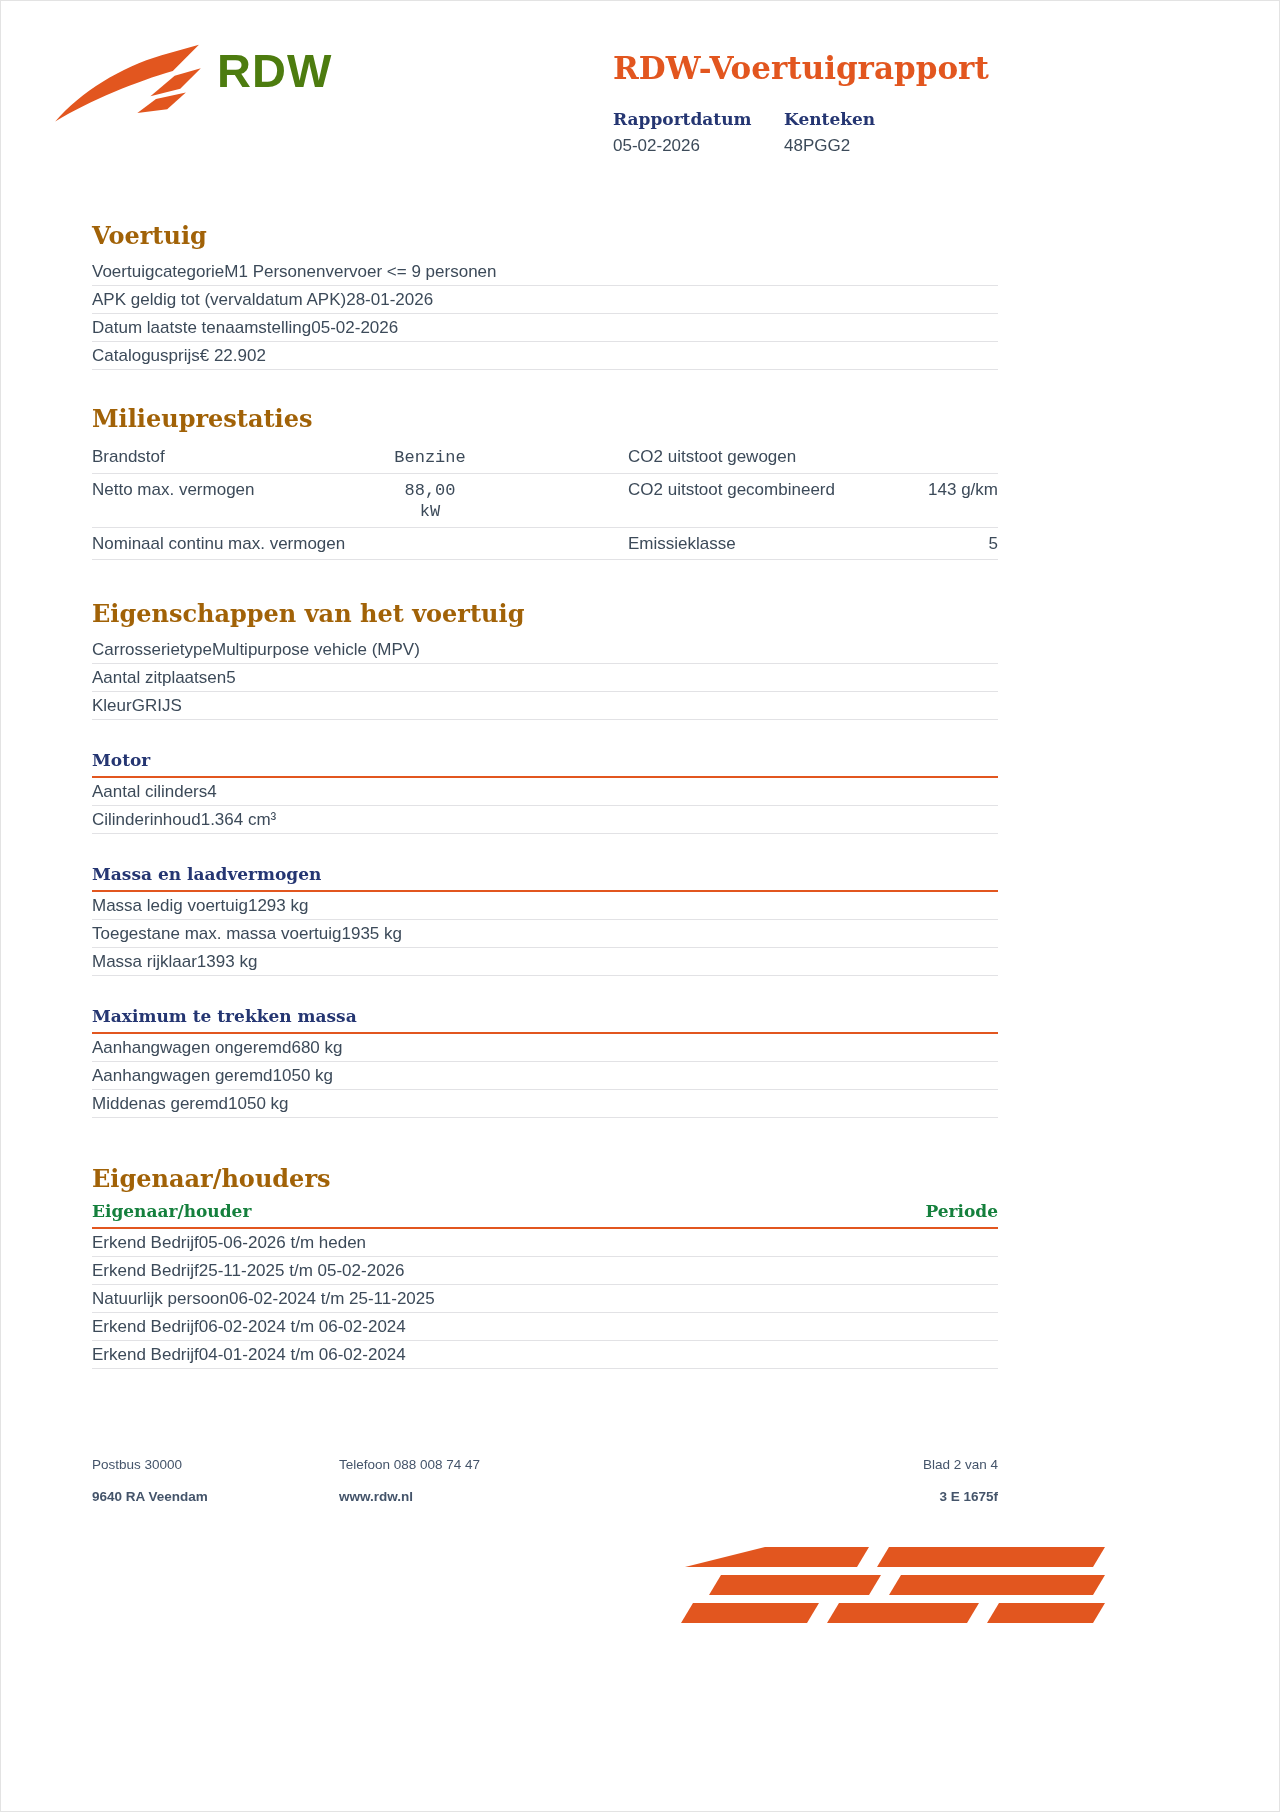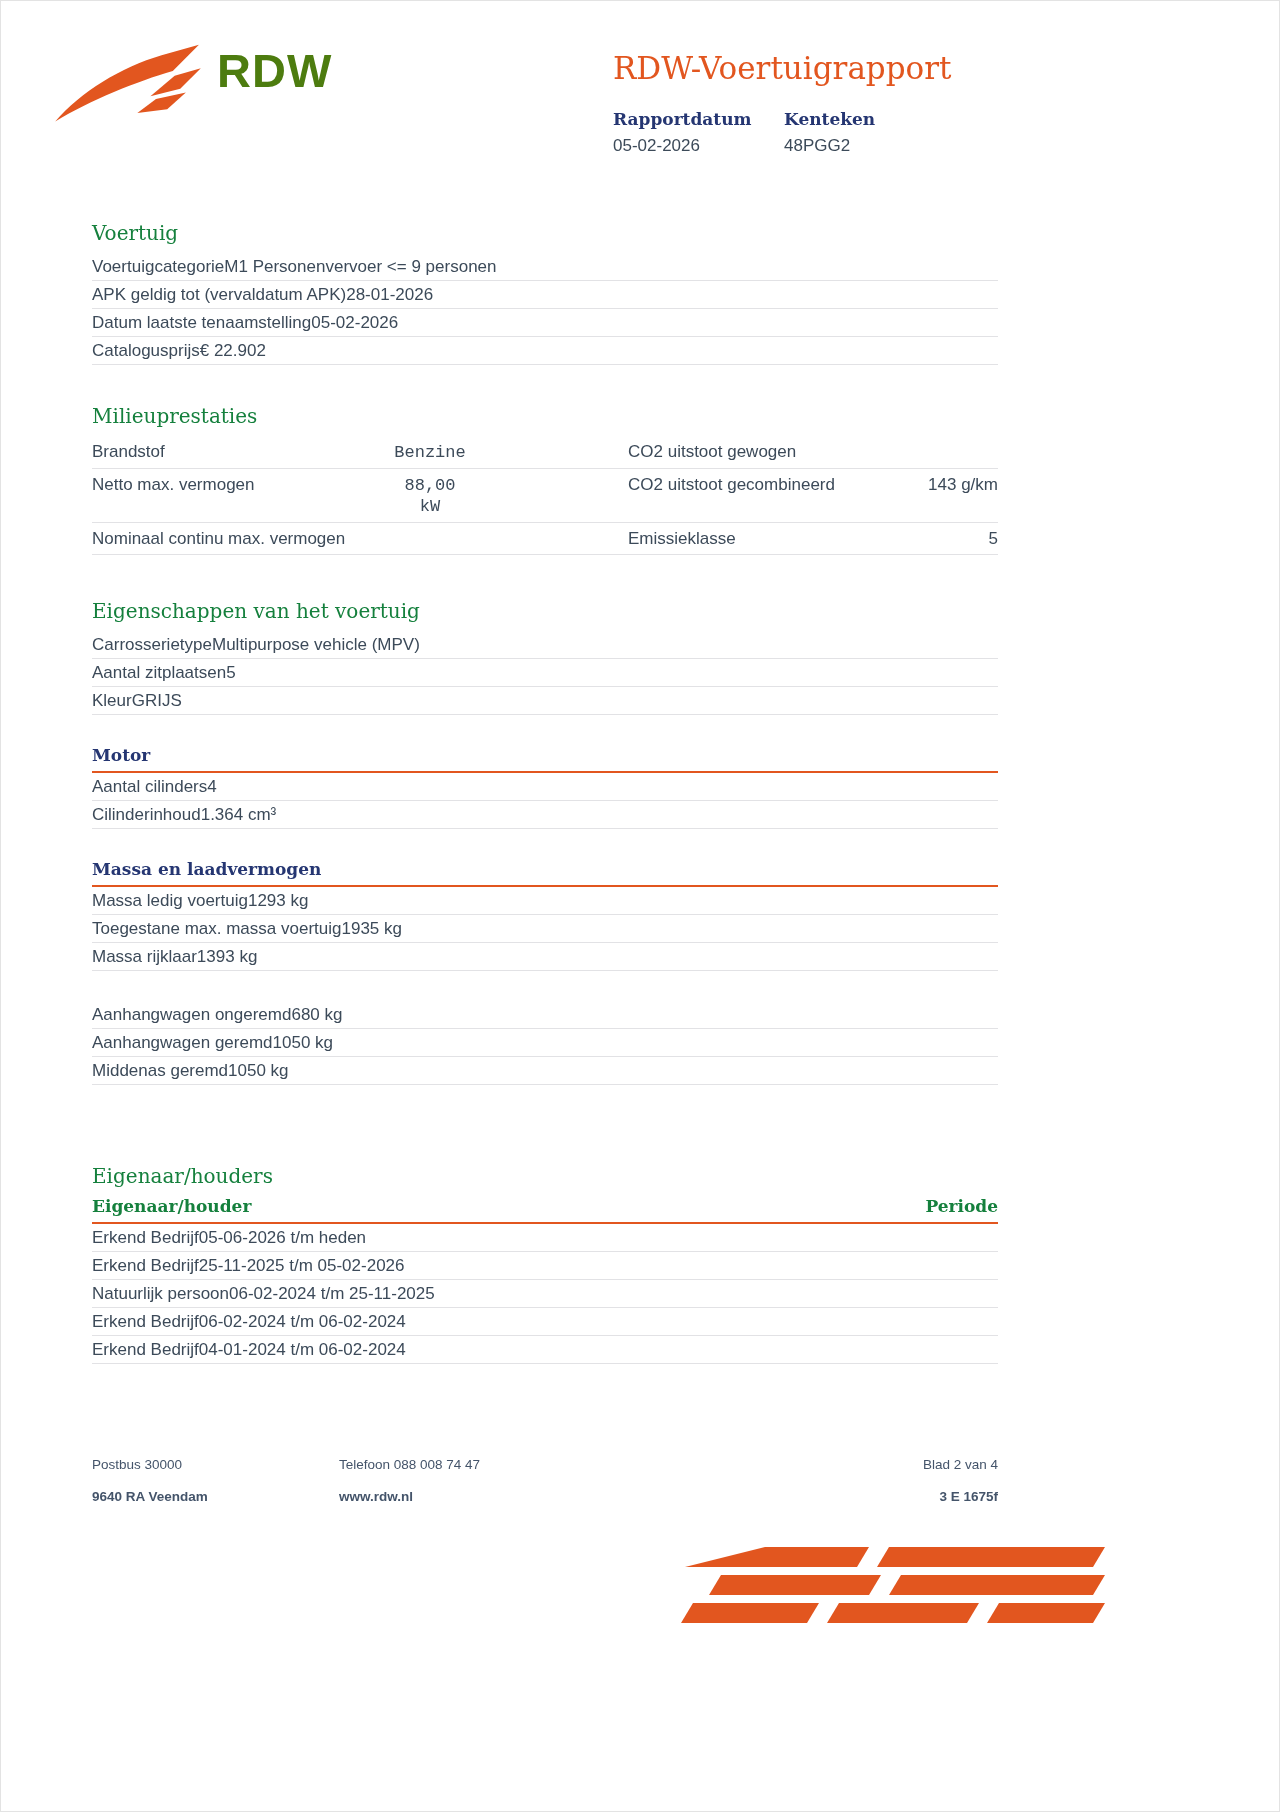--- a/index.html
+++ b/index.html
@@ -13,34 +13,34 @@
     font-family: "Liberation Sans", sans-serif;
     color: #3c4a59;
     overflow: hidden;
   }
 
   
   .logo { position: absolute; left: 52px; top: 42px; display: flex; align-items: flex-start; gap: 14px; }
   .logo-mark { display: block; }
   .logo-text { font-weight: bold; font-size: 47px; line-height: 1; color: #4d7c0f; letter-spacing: 1px; margin-top: 4px; }
   .header-right { position: absolute; left: 612px; top: 50px; width: 580px; }
-  .report-title { margin: 0; font-family: "DejaVu Serif", serif; font-weight: normal; font-size: 31px; line-height: 1.1; color: #e2561f; }
+  .report-title { margin: 0; font-family: "DejaVu Serif", serif; font-weight: bold; font-size: 31px; line-height: 1.1; color: #e2561f; }
   .meta { display: flex; margin-top: 24px; }
   .meta-col { width: 171px; }
   .meta-col:last-child { width: auto; }
   .meta-label { font-family: "DejaVu Serif", serif; font-weight: bold; font-size: 17px; color: #253672; }
   .meta-value { font-size: 17px; margin-top: 7px; color: #3c4a59; }
 
   
   .section { position: absolute; left: 91px; width: 906px; }
   .sec-voertuig { top: 220px; }
   .sec-milieu { top: 403px; }
   .sec-eigenschappen { top: 598px; }
   .sec-eigenaar { top: 1163px; }
-  .sec-title { margin: 0 0 8px 0; font-family: "DejaVu Serif", serif; font-weight: normal; font-size: 20px; color: #15803d; }
+  .sec-title { margin: 0 0 8px 0; font-family: "DejaVu Serif", serif; font-weight: bold; font-size: 24px; color: #a16207; }
 
   .row {
     display: flex; align-items: baseline;
     padding: 3px 0; border-bottom: 1px solid #e2e2e5;
     font-size: 17px; line-height: 21px;
   }
   .val { text-align: right; }
 
   
   .sec-milieu .row { padding: 5px 0; justify-content: flex-start; }
@@ -188,20 +188,21 @@
         <span class="lbl">Toegestane max. massa voertuig</span>
         <span class="val">1935 kg</span>
       </div>
       <div class="row">
         <span class="lbl">Massa rijklaar</span>
         <span class="val">1393 kg</span>
       </div>
     </div>
 
     <div class="subsection">
+      <div class="sub-title">Maximum te trekken massa</div>
       <div class="row">
         <span class="lbl">Aanhangwagen ongeremd</span>
         <span class="val">680 kg</span>
       </div>
       <div class="row">
         <span class="lbl">Aanhangwagen geremd</span>
         <span class="val">1050 kg</span>
       </div>
       <div class="row">
         <span class="lbl">Middenas geremd</span>

